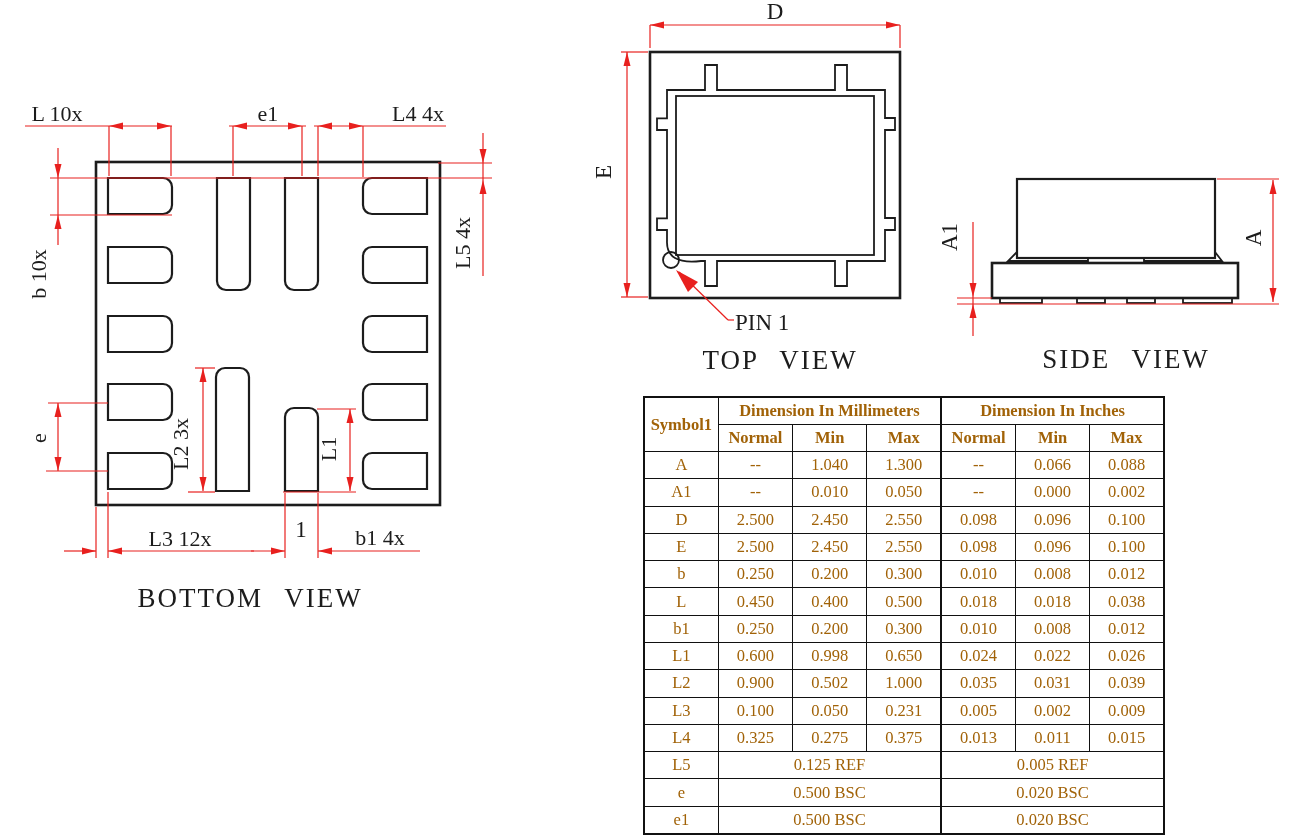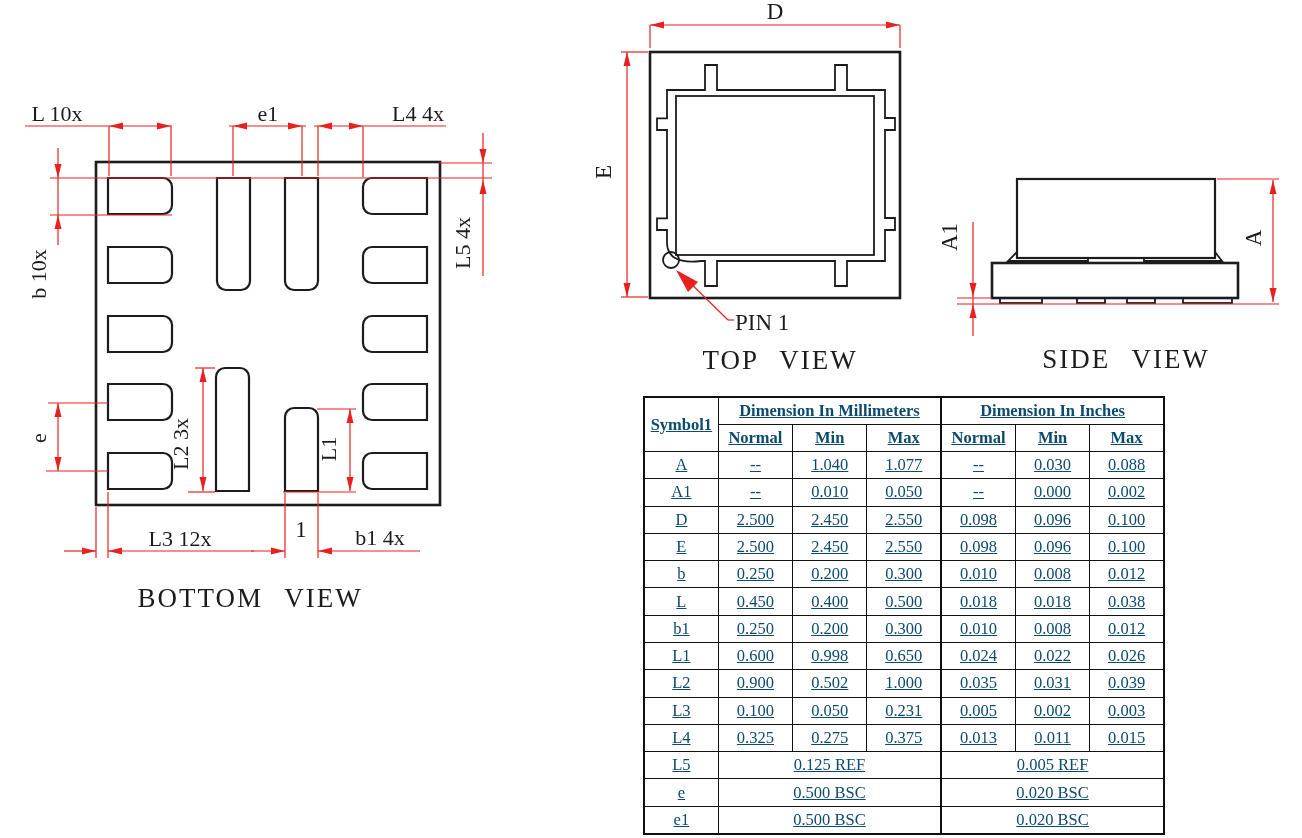--- a/index.html
+++ b/index.html
@@ -13,22 +13,22 @@
   .dim {fill:none;stroke:var(--dim_red,#e8201e);stroke-width:1.2;}
   .ah  {fill:var(--dim_red,#e8201e);stroke:none;}
   text {fill:var(--ink,#1c1c1c);}
   .lbl {font:22px "Liberation Serif",serif;}
   .num {font:23px "Liberation Serif",serif;}
   .cap {font:27px "Liberation Serif",serif;letter-spacing:2px;word-spacing:13px;}
   .mid {text-anchor:middle;}
   
   .dimtable{position:absolute;left:643px;top:396px;width:522px;height:439px;
             border-collapse:collapse;table-layout:fixed;
-            font-family:"Liberation Serif",serif;font-size:16.5px;color:#0c4a6e;
-            border:2.4px solid #111;text-decoration:underline;}
+            font-family:"Liberation Serif",serif;font-size:16.5px;color:#a16207;
+            border:2.4px solid #111;}
   .dimtable th,.dimtable td{border:1.4px solid #111;text-align:center;vertical-align:middle;
             padding:0;height:26px;overflow:hidden;white-space:nowrap;}
   .dimtable th{font-weight:bold;}
   .dimtable .sec{border-left:2.4px solid #111;}
 </style>
 </head>
 <body>
 
 <div class="screen">
 
@@ -233,23 +233,23 @@
       <th class="sec">Normal</th>
       <th>Min</th>
       <th>Max</th>
     </tr>
   </thead>
   <tbody>
         <tr>
           <td>A</td>
           <td>--</td>
           <td>1.040</td>
-          <td>1.077</td>
+          <td>1.300</td>
           <td class="sec">--</td>
-          <td>0.030</td>
+          <td>0.066</td>
           <td>0.088</td>
         </tr>
         <tr>
           <td>A1</td>
           <td>--</td>
           <td>0.010</td>
           <td>0.050</td>
           <td class="sec">--</td>
           <td>0.000</td>
           <td>0.002</td>
@@ -317,21 +317,21 @@
           <td>0.031</td>
           <td>0.039</td>
         </tr>
         <tr>
           <td>L3</td>
           <td>0.100</td>
           <td>0.050</td>
           <td>0.231</td>
           <td class="sec">0.005</td>
           <td>0.002</td>
-          <td>0.003</td>
+          <td>0.009</td>
         </tr>
         <tr>
           <td>L4</td>
           <td>0.325</td>
           <td>0.275</td>
           <td>0.375</td>
           <td class="sec">0.013</td>
           <td>0.011</td>
           <td>0.015</td>
         </tr>

